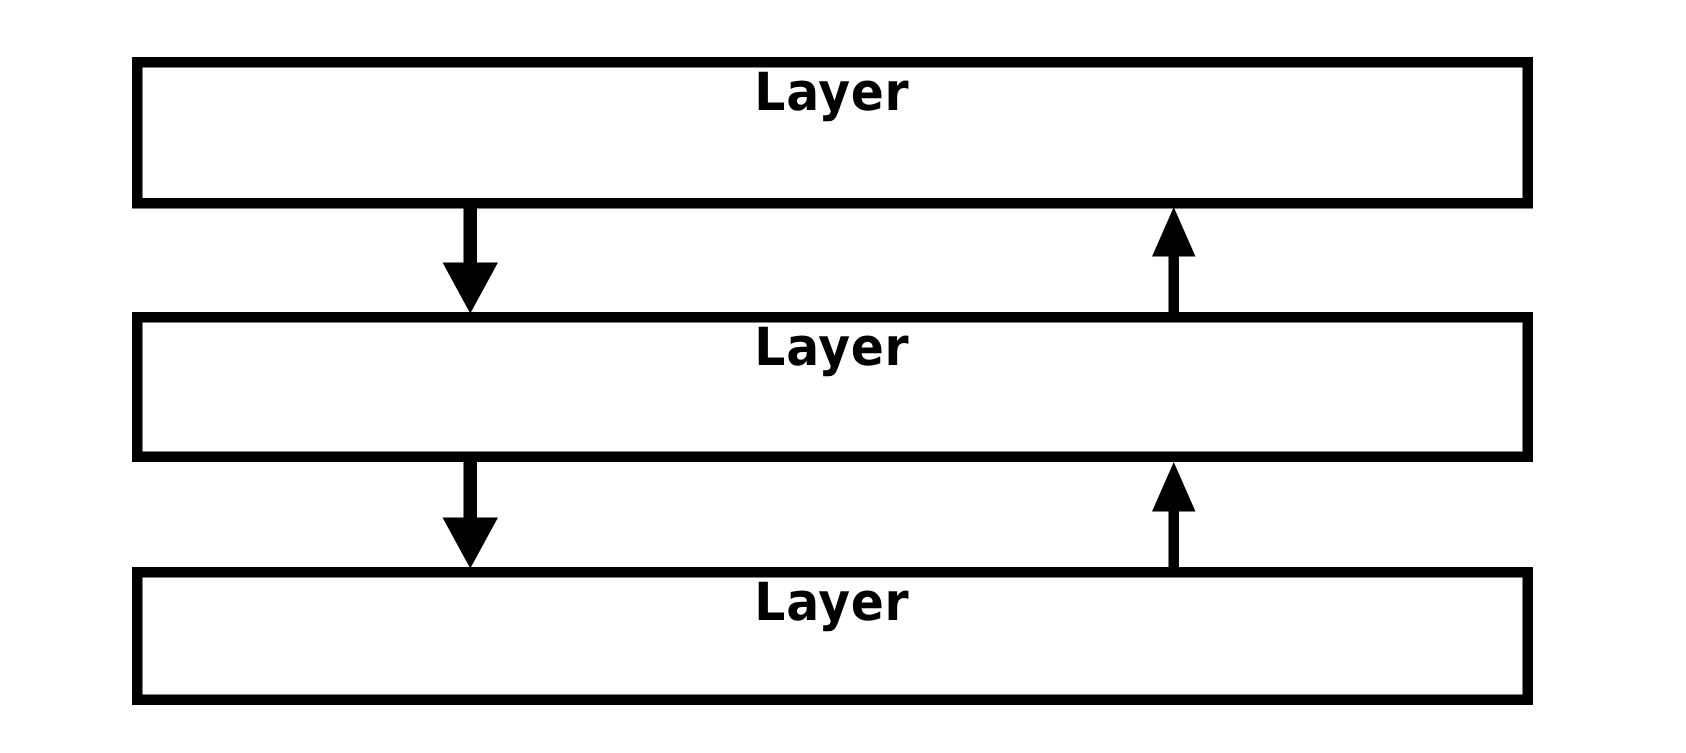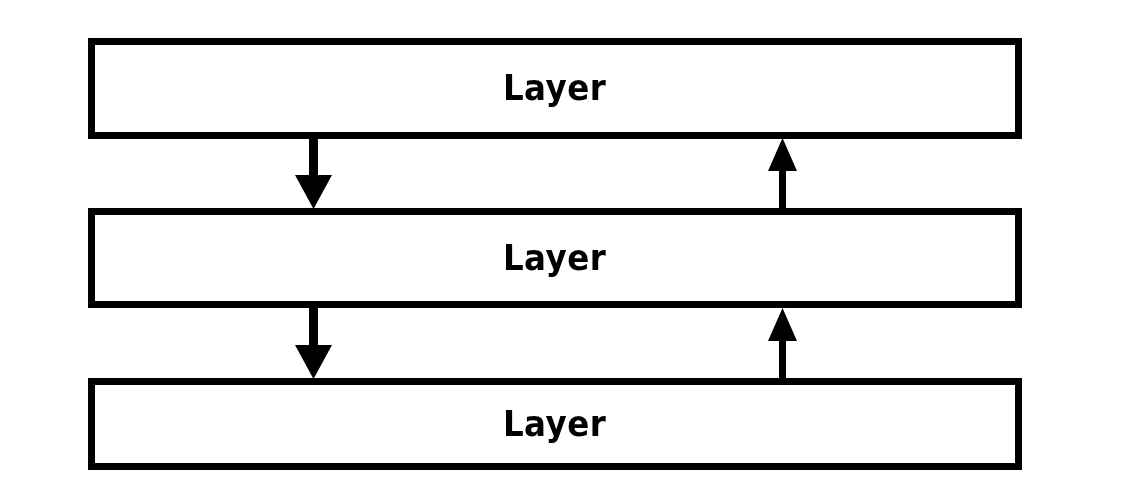--- a/index.html
+++ b/index.html
@@ -17,21 +17,20 @@
     height: 502px;
     background: #ffffff;
     overflow: hidden;
   }
   .layer-box {
     position: absolute;
     box-sizing: border-box;
     background: #ffffff;
     border: 7px solid #000000;
     display: flex;
-    align-items: center;
     justify-content: center;
   }
   .layer-label {
     font-family: "DejaVu Sans", sans-serif;
     font-weight: bold;
     font-size: 35px;
     line-height: 1;
     letter-spacing: 0.5px;
     color: #000000;
     user-select: none;

